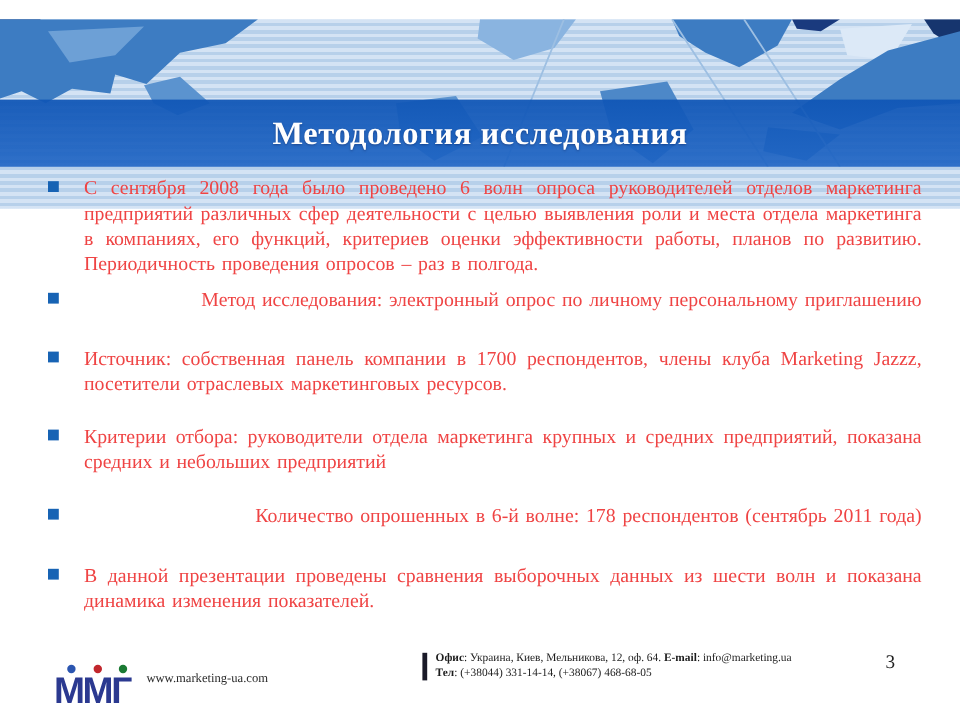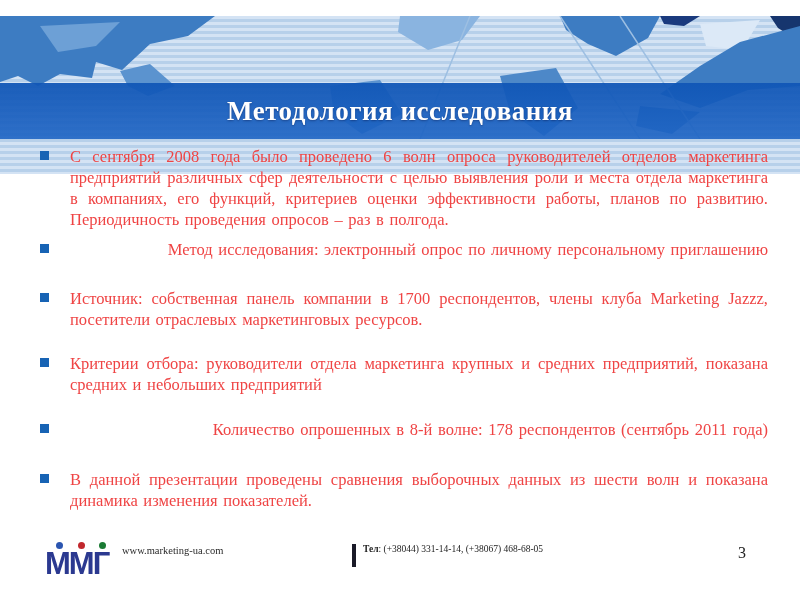--- a/index.html
+++ b/index.html
@@ -29,32 +29,32 @@
   .bullet-marker{
     position:absolute;left:0;top:5px;width:9px;height:9px;background:#1763b4;display:block;
   }
   .bullet-text{
     margin:0 0 0 30px;width:698px;font-size:16.5px;line-height:21px;
     text-align:justify;color:#ef4444;word-spacing:1.5px;
   }
   .bullet-text.single{text-align:right;}
   
   .footer{position:absolute;left:0;top:530px;width:800px;height:70px;font-family:"Liberation Serif", serif;}
-  .logo{position:absolute;left:45px;top:8px;width:70px;height:48px;}
+  .logo{position:absolute;left:45px;top:20px;width:70px;height:48px;}
   .logo-letters{
     position:absolute;left:0;top:10px;font-family:"Liberation Sans", sans-serif;
     font-weight:800;font-size:31px;line-height:31px;color:#2b3990;letter-spacing:-2px;
   }
   .logo-dot{position:absolute;top:4px;width:7px;height:7px;border-radius:50%;}
   .logo-dot.d1{left:11px;background:#2b55b0;}
   .logo-dot.d2{left:33px;background:#c1272d;}
   .logo-dot.d3{left:54px;background:#1a7a33;}
   .company-block{position:absolute;left:122px;top:14px;width:225px;}
   .company-name{font-size:11px;font-weight:bold;color:#1c1c1c;line-height:13px;}
-  .company-website{font-size:10.5px;color:#2a2a2a;line-height:13px;}
+  .company-website{font-size:10.5px;color:#2a2a2a;line-height:13px;margin-top:15px;}
   .footer-divider{position:absolute;left:352px;top:14px;width:4px;height:23px;background:#1a1a28;}
   .contact-block{position:absolute;left:363px;top:13px;width:310px;font-size:9.5px;line-height:12px;color:#1c1c1c;}
   .contact-block b{font-weight:bold;}
   .page-number{position:absolute;left:738px;top:14px;font-size:16px;color:#222;}
 </style>
 </head>
 <body>
 
 <div class="slide">
 
@@ -99,38 +99,39 @@
     <div class="bullet-item" style="top:288px">
       <span class="bullet-marker"></span>
       <p class="bullet-text">Источник: собственная панель компании в 1700 респондентов, члены клуба Marketing Jazzz, посетители отраслевых маркетинговых ресурсов.</p>
     </div>
     <div class="bullet-item" style="top:353px">
       <span class="bullet-marker"></span>
       <p class="bullet-text">Критерии отбора: руководители отдела маркетинга крупных и средних предприятий, показана средних и небольших предприятий</p>
     </div>
     <div class="bullet-item" style="top:419px">
       <span class="bullet-marker"></span>
-      <p class="bullet-text single">Количество опрошенных в 8-й волне: 178 респондентов (сентябрь 2011 года)</p>
+      <p class="bullet-text single">Количество опрошенных в 6-й волне: 178 респондентов (сентябрь 2011 года)</p>
     </div>
     <div class="bullet-item" style="top:469px">
       <span class="bullet-marker"></span>
       <p class="bullet-text">В данной презентации проведены сравнения выборочных данных из шести волн и показана динамика изменения показателей.</p>
     </div>
   </div>
 
   <div class="footer">
     <div class="logo">
       <span class="logo-dot d1"></span>
       <span class="logo-dot d2"></span>
       <span class="logo-dot d3"></span>
       <span class="logo-letters">ММГ</span>
     </div>
     <div class="company-block">
       <div class="company-website">www.marketing-ua.com</div>
     </div>
     <div class="footer-divider"></div>
     <div class="contact-block">
+      <div><b>Офис</b><span>: Украина, Киев, Мельникова, 12, оф. 64. </span><b>E-mail</b><span>: info@marketing.ua</span></div>
       <div><b>Тел</b><span>: (+38044) 331-14-14, (+38067) 468-68-05</span></div>
     </div>
     <div class="page-number">3</div>
   </div>
 
 </div>
 
 </body></html>

